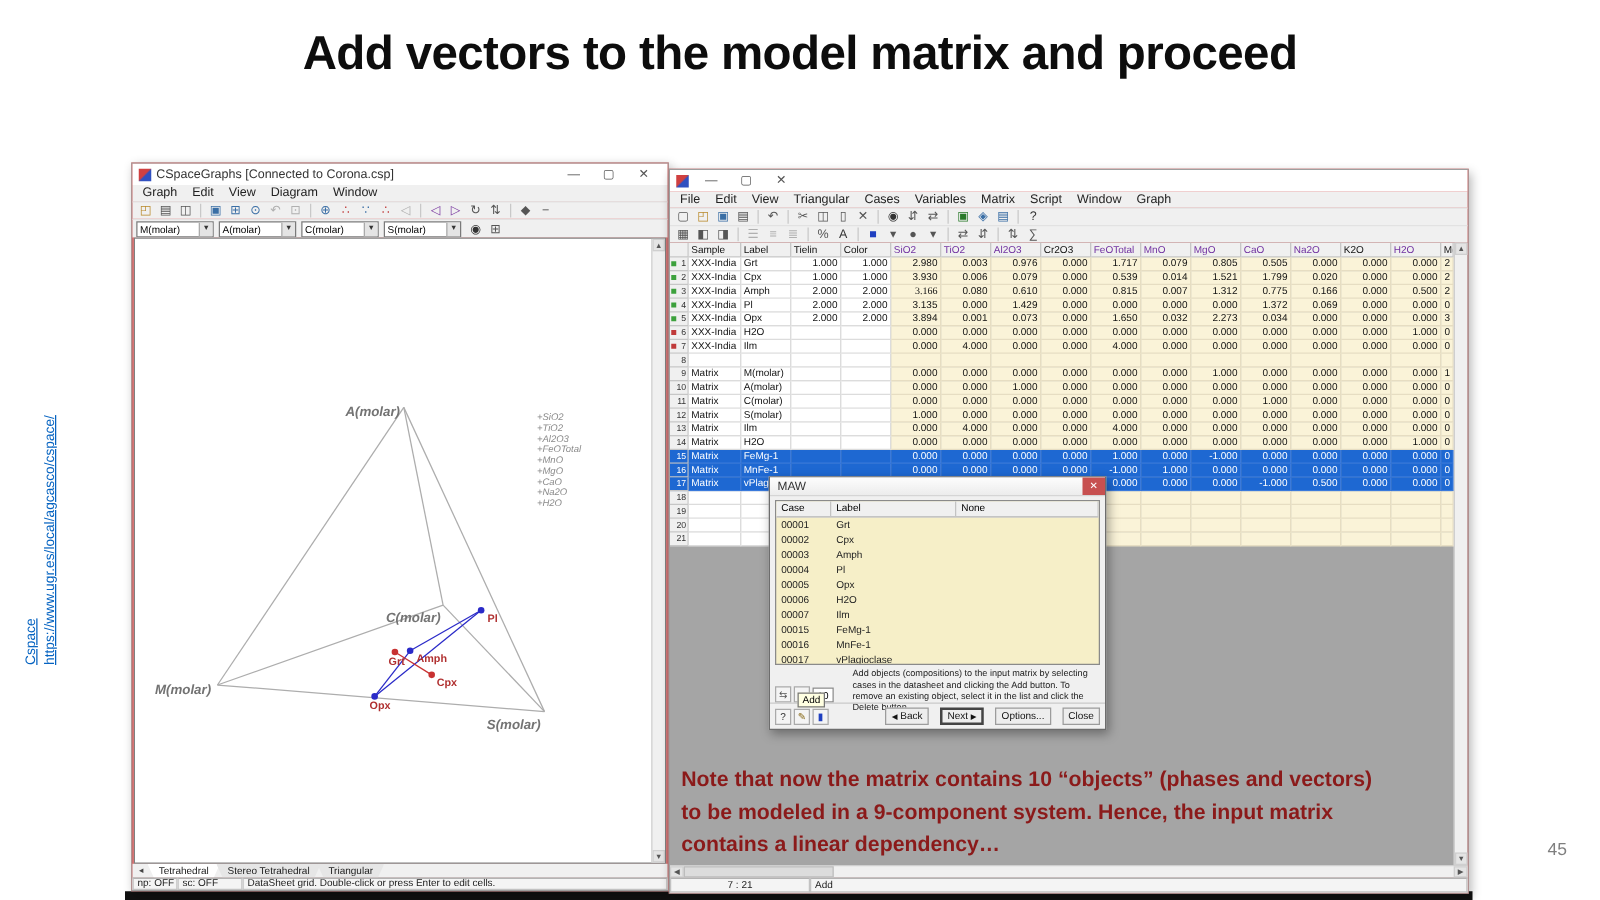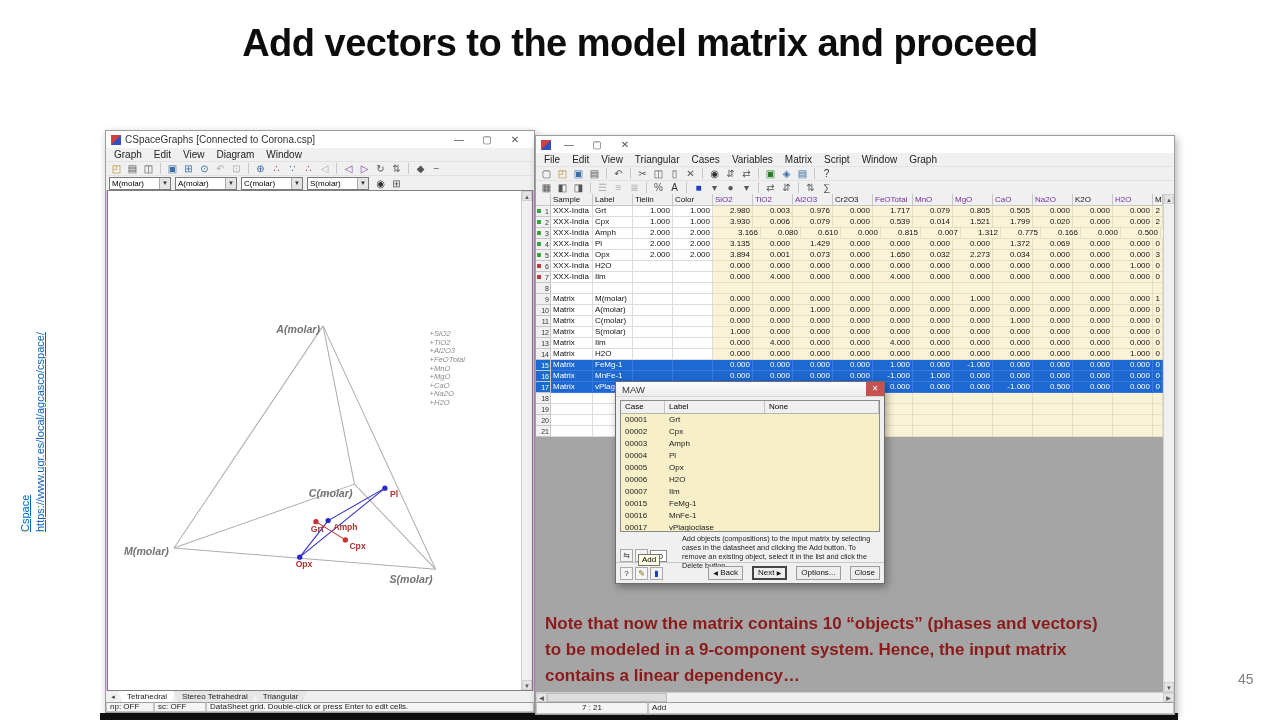--- a/index.html
+++ b/index.html
@@ -11,21 +11,21 @@
     font-size:38px; font-weight:bold; color:#0d0d0d; letter-spacing:-0.5px; }
   #page-number { position:absolute; left:1238px; top:671px; font-size:14px; color:#7f7f7f; }
   #side-link { position:absolute; left:-115px; top:365px; width:300px; height:34px;
     transform:rotate(-90deg); font-size:11px; line-height:15px; }
   #side-link a { color:#0563C1; text-decoration:underline; display:block; }
   #note-text { position:absolute; left:545px; top:611px; width:625px; z-index:6;
     font-size:17px; font-weight:bold; color:#8B1A1A; line-height:26px; }
   #black-strip { position:absolute; left:100px; top:713px; width:1078px; height:7px; background:#111; z-index:1; }
 
   
-  .win { position:absolute; background:#f0abfc; border:1px solid #9e9e9e;
+  .win { position:absolute; background:#ef4444; border:1px solid #9e9e9e;
     box-shadow:2px 3px 8px rgba(0,0,0,.3); display:flex; flex-direction:column; }
   .tbar { height:17px; background:#fff; display:flex; align-items:center; padding:0 5px; gap:4px; flex:0 0 auto; }
   .appico { width:10px; height:10px; background:linear-gradient(135deg,#d04040 45%,#3050c0 55%); flex:0 0 auto; }
   .ttl { flex:1; font-size:10px; color:#333; white-space:nowrap; overflow:hidden; }
   .wctrl { display:flex; } .wctrl span { width:28px; text-align:center; font-size:10px; color:#555; line-height:16px; }
   .mbar { height:13px; display:flex; align-items:center; background:#F0F0F0; font-size:10px; color:#222; padding-left:2px; flex:0 0 auto; }
   .mitem { padding:0 6px; white-space:nowrap; }
   .tb { display:flex; align-items:center; background:#F0F0F0; border-top:1px solid #e2e2e2; padding:0 3px; gap:1px; flex:0 0 auto; }
   .tb1 { height:14px; } .tb2 { height:15px; }
   .tbicon { width:15px; height:13px; font-size:10px; line-height:13px; text-align:center; overflow:hidden; }
@@ -215,21 +215,21 @@
         <text x="316" y="202.5" fill="#8a8a8a" font-size="7.5" text-anchor="start" font-style="italic">+Na2O</text>
         <text x="316" y="211" fill="#8a8a8a" font-size="7.5" text-anchor="start" font-style="italic">+H2O</text>
       </svg></div>
   <div class="tabsrow">
     <span class="tabscroll">◂</span>
   <span class="tab active">Tetrahedral</span>
       <span class="tab">Stereo Tetrahedral</span>
       <span class="tab">Triangular</span>
     </div>
   <div class="sbar">
-    <span class="spanel" style="width:48px">np: OFF</span>
+    <span class="spanel" style="width:36px">np: OFF</span>
     <span class="spanel" style="width:52px">sc: OFF</span>
     <span class="spanel" style="flex:1">DataSheet grid. Double-click or press Enter to edit cells.</span>
   </div>
 </div>
 
 <div class="win" id="data-window" style="left:535px; top:135px; width:640px; height:580px; z-index:3;">
   <div class="tbar">
     <span class="appico"></span>
     <span class="wctrl">
       <span>—</span>
@@ -362,21 +362,21 @@
         </div>
         <div class="grow">
           <span class="rowhdr">
             <span class="marker" style="background: rgb(61, 161, 61);"></span>
             <span style="margin-left: auto;">3</span>
           </span>
           <span class="gcell" style="width: 42px; flex: 0 0 auto;">XXX-India</span>
           <span class="gcell" style="width: 40px; flex: 0 0 auto;">Amph</span>
           <span class="gcell num" style="width: 40px; flex: 0 0 auto;">2.000</span>
           <span class="gcell num" style="width: 40px; flex: 0 0 auto;">2.000</span>
-          <span class="gcell num yellow" style="width: 48px; flex: 0 0 auto;">3.166</span>
+          <span class="gcell num yellow" style="width: 40px; flex: 0 0 auto; font-family: Liberation Serif, serif;">3.166</span>
           <span class="gcell num yellow" style="width: 40px; flex: 0 0 auto;">0.080</span>
           <span class="gcell num yellow" style="width: 40px; flex: 0 0 auto;">0.610</span>
           <span class="gcell num yellow" style="width: 40px; flex: 0 0 auto;">0.000</span>
           <span class="gcell num yellow" style="width: 40px; flex: 0 0 auto;">0.815</span>
           <span class="gcell num yellow" style="width: 40px; flex: 0 0 auto;">0.007</span>
           <span class="gcell num yellow" style="width: 40px; flex: 0 0 auto;">1.312</span>
           <span class="gcell num yellow" style="width: 40px; flex: 0 0 auto;">0.775</span>
           <span class="gcell num yellow" style="width: 40px; flex: 0 0 auto;">0.166</span>
           <span class="gcell num yellow" style="width: 40px; flex: 0 0 auto;">0.000</span>
           <span class="gcell num yellow" style="width: 40px; flex: 0 0 auto;">0.500</span>

